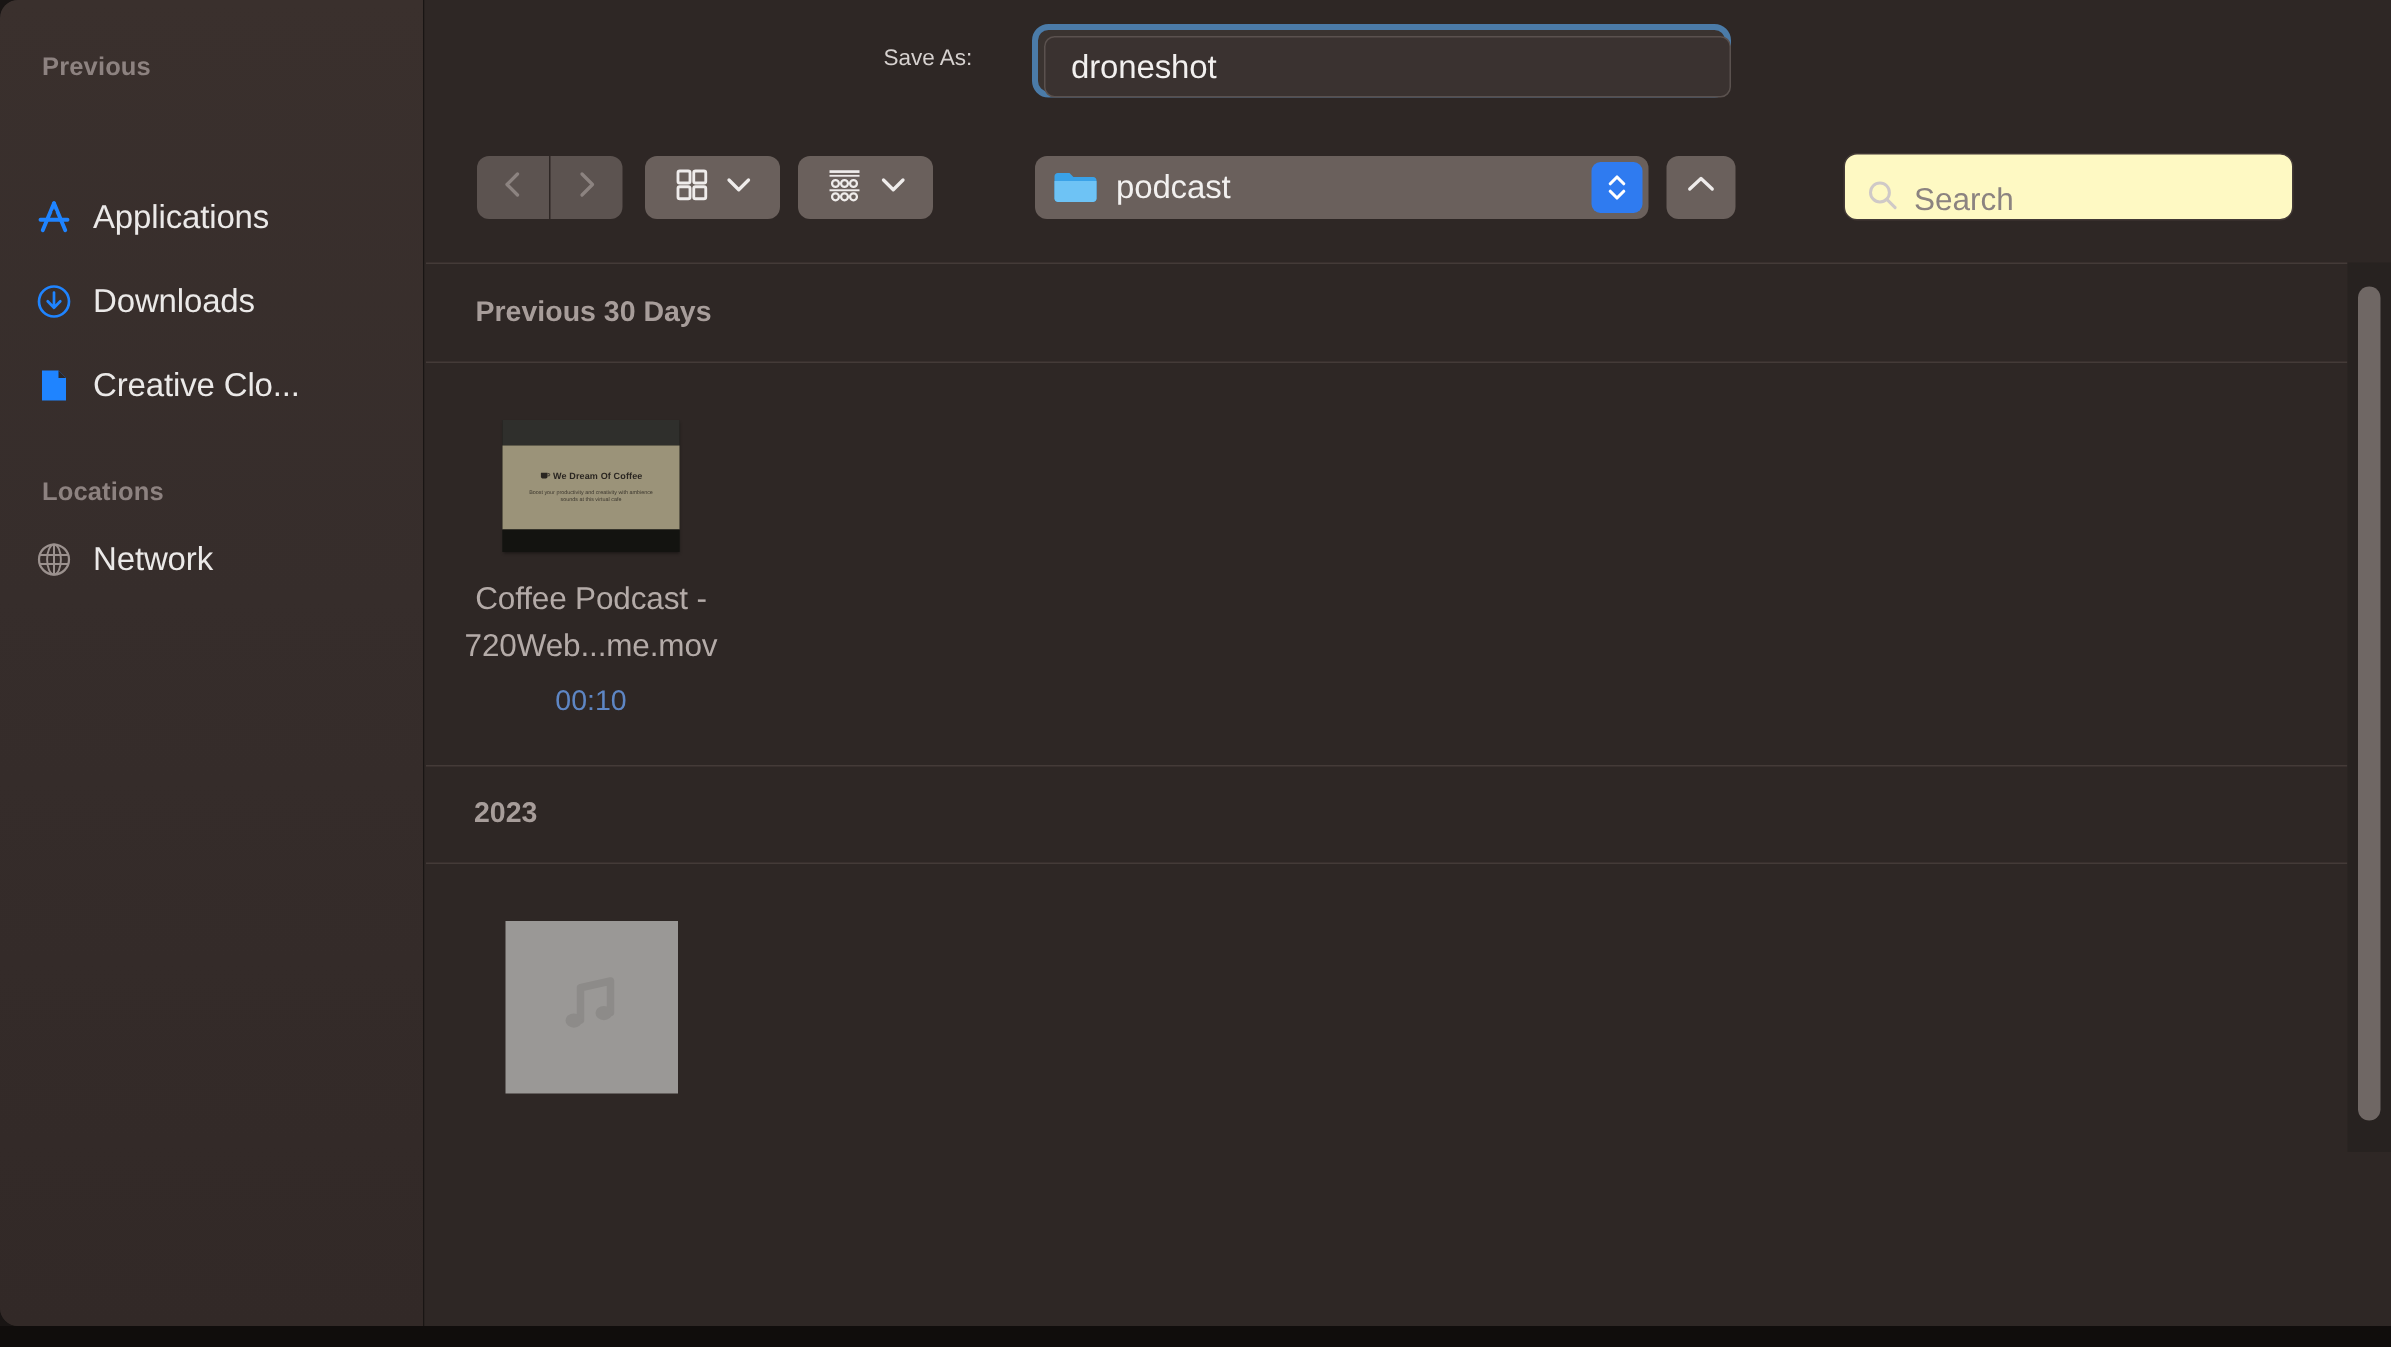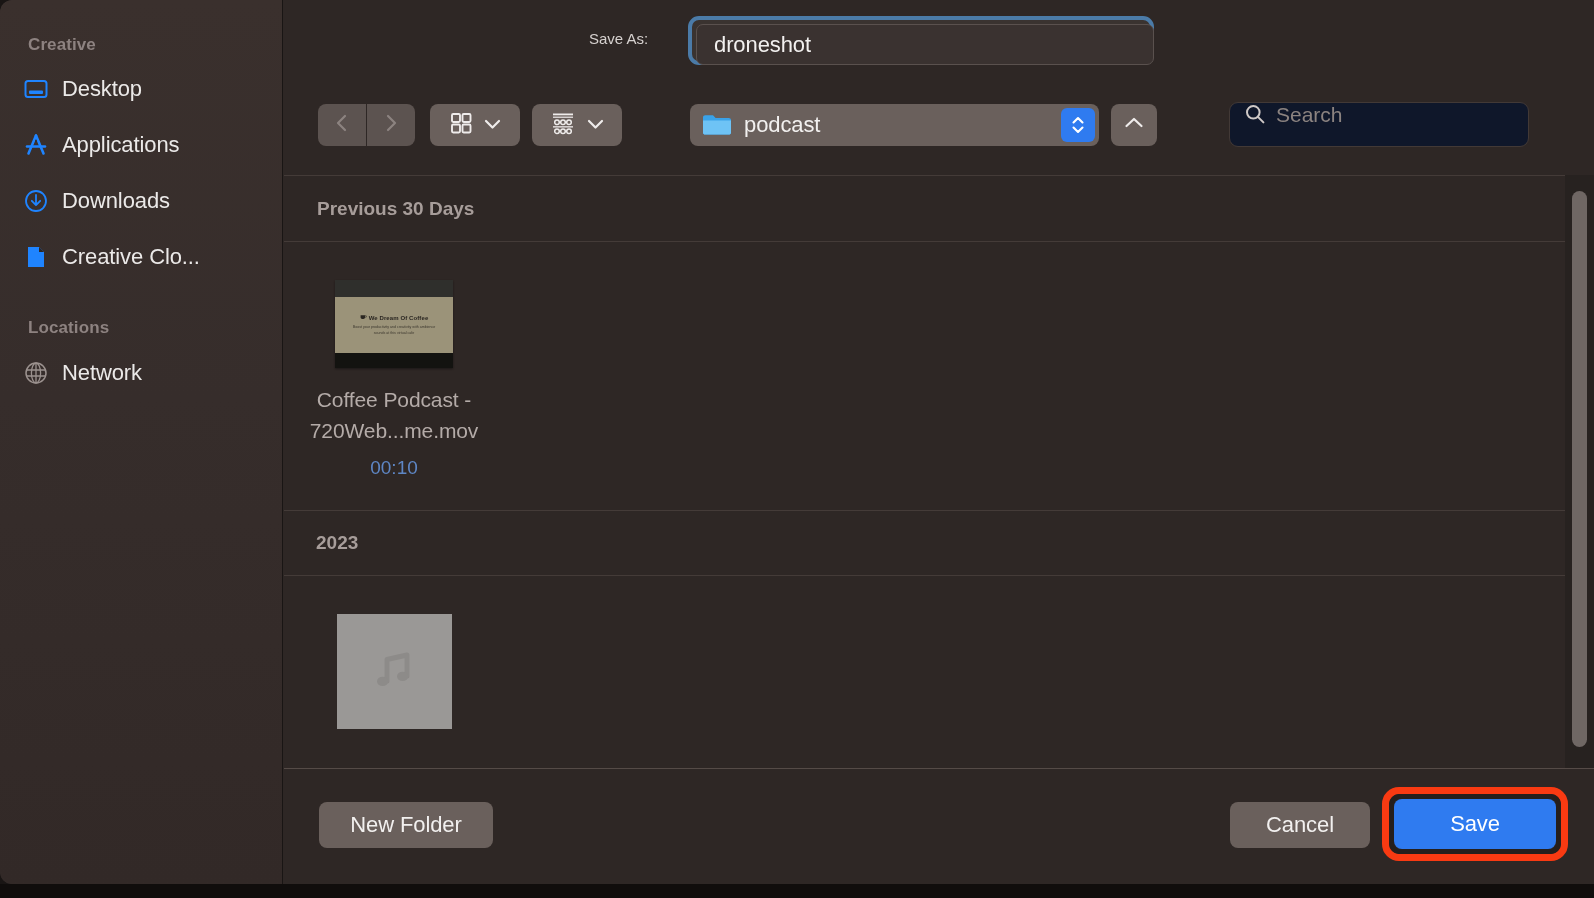--- a/index.html
+++ b/index.html
@@ -167,26 +167,26 @@
     flex-direction: column;
     align-items: center;
     justify-content: center;
     gap: 3px;
   }
 
   .search-field {
     position: absolute;
     left: 945px; top: 18px;
     width: 300px; height: 45px;
-    background: #0f172a;
+    background: #fef9c3;
     border: 1px solid #423936;
     border-radius: 9px;
     box-sizing: border-box;
     display: flex;
-    align-items: flex-start;
+    align-items: flex-end;
     padding-left: 14px;
     gap: 10px;
   }
   .search-placeholder {
     font-size: 21px;
     color: #8b8380;
   }
 
   
   .content {
@@ -364,31 +364,22 @@
   }
 </style>
 </head>
 <body>
 
 <div id="screen">
   <div class="window">
 
     <div class="sidebar">
 
-      <div class="sb-group-label" style="top:35px;">Creative</div>
-
-      <div class="sb-item" style="top:72px;">
-        <span class="sb-icon">
-          <svg width="26" height="26" viewBox="0 0 26 26">
-            <rect x="2.5" y="5" width="21" height="16" rx="2.5" fill="none" stroke="#1f84ff" stroke-width="2"></rect>
-            <rect x="6" y="14.5" width="14" height="3.5" rx="1" fill="#1f84ff"></rect>
-          </svg>
-        </span>
-        <span class="sb-label">Desktop</span>
-      </div>
+      <div class="sb-group-label" style="top:35px;">Previous</div>
+
 
       <div class="sb-item" style="top:128px;">
         <span class="sb-icon">
           <svg width="26" height="26" viewBox="0 0 26 26">
             <path d="M13 3.5 L20.5 21.5" stroke="#1f84ff" stroke-width="2.6" stroke-linecap="round" fill="none"></path>
             <path d="M13 3.5 L5.5 21.5" stroke="#1f84ff" stroke-width="2.6" stroke-linecap="round" fill="none"></path>
             <path d="M4 14.5 L22 14.5" stroke="#1f84ff" stroke-width="2.6" stroke-linecap="round" fill="none"></path>
             <circle cx="13" cy="9" r="1" fill="#362d2b"></circle>
           </svg>
         </span>
@@ -570,25 +561,18 @@
             </div>
             <div class="file-name"></div>
           </div>
         </div>
       </div>
 
       <div class="scroll-track">
         <div class="scroll-thumb"></div>
       </div>
 
-      <div class="bottombar">
-        <div class="btn btn-newfolder">New Folder</div>
-        <div class="btn btn-cancel">Cancel</div>
-        <div class="save-annotation"></div>
-        <div class="save-annotation-inner"></div>
-        <div class="btn btn-save">Save</div>
-      </div>
 
     </div>
   </div>
 
   <div class="desk-strip"></div>
 </div>
 
 </body></html>

